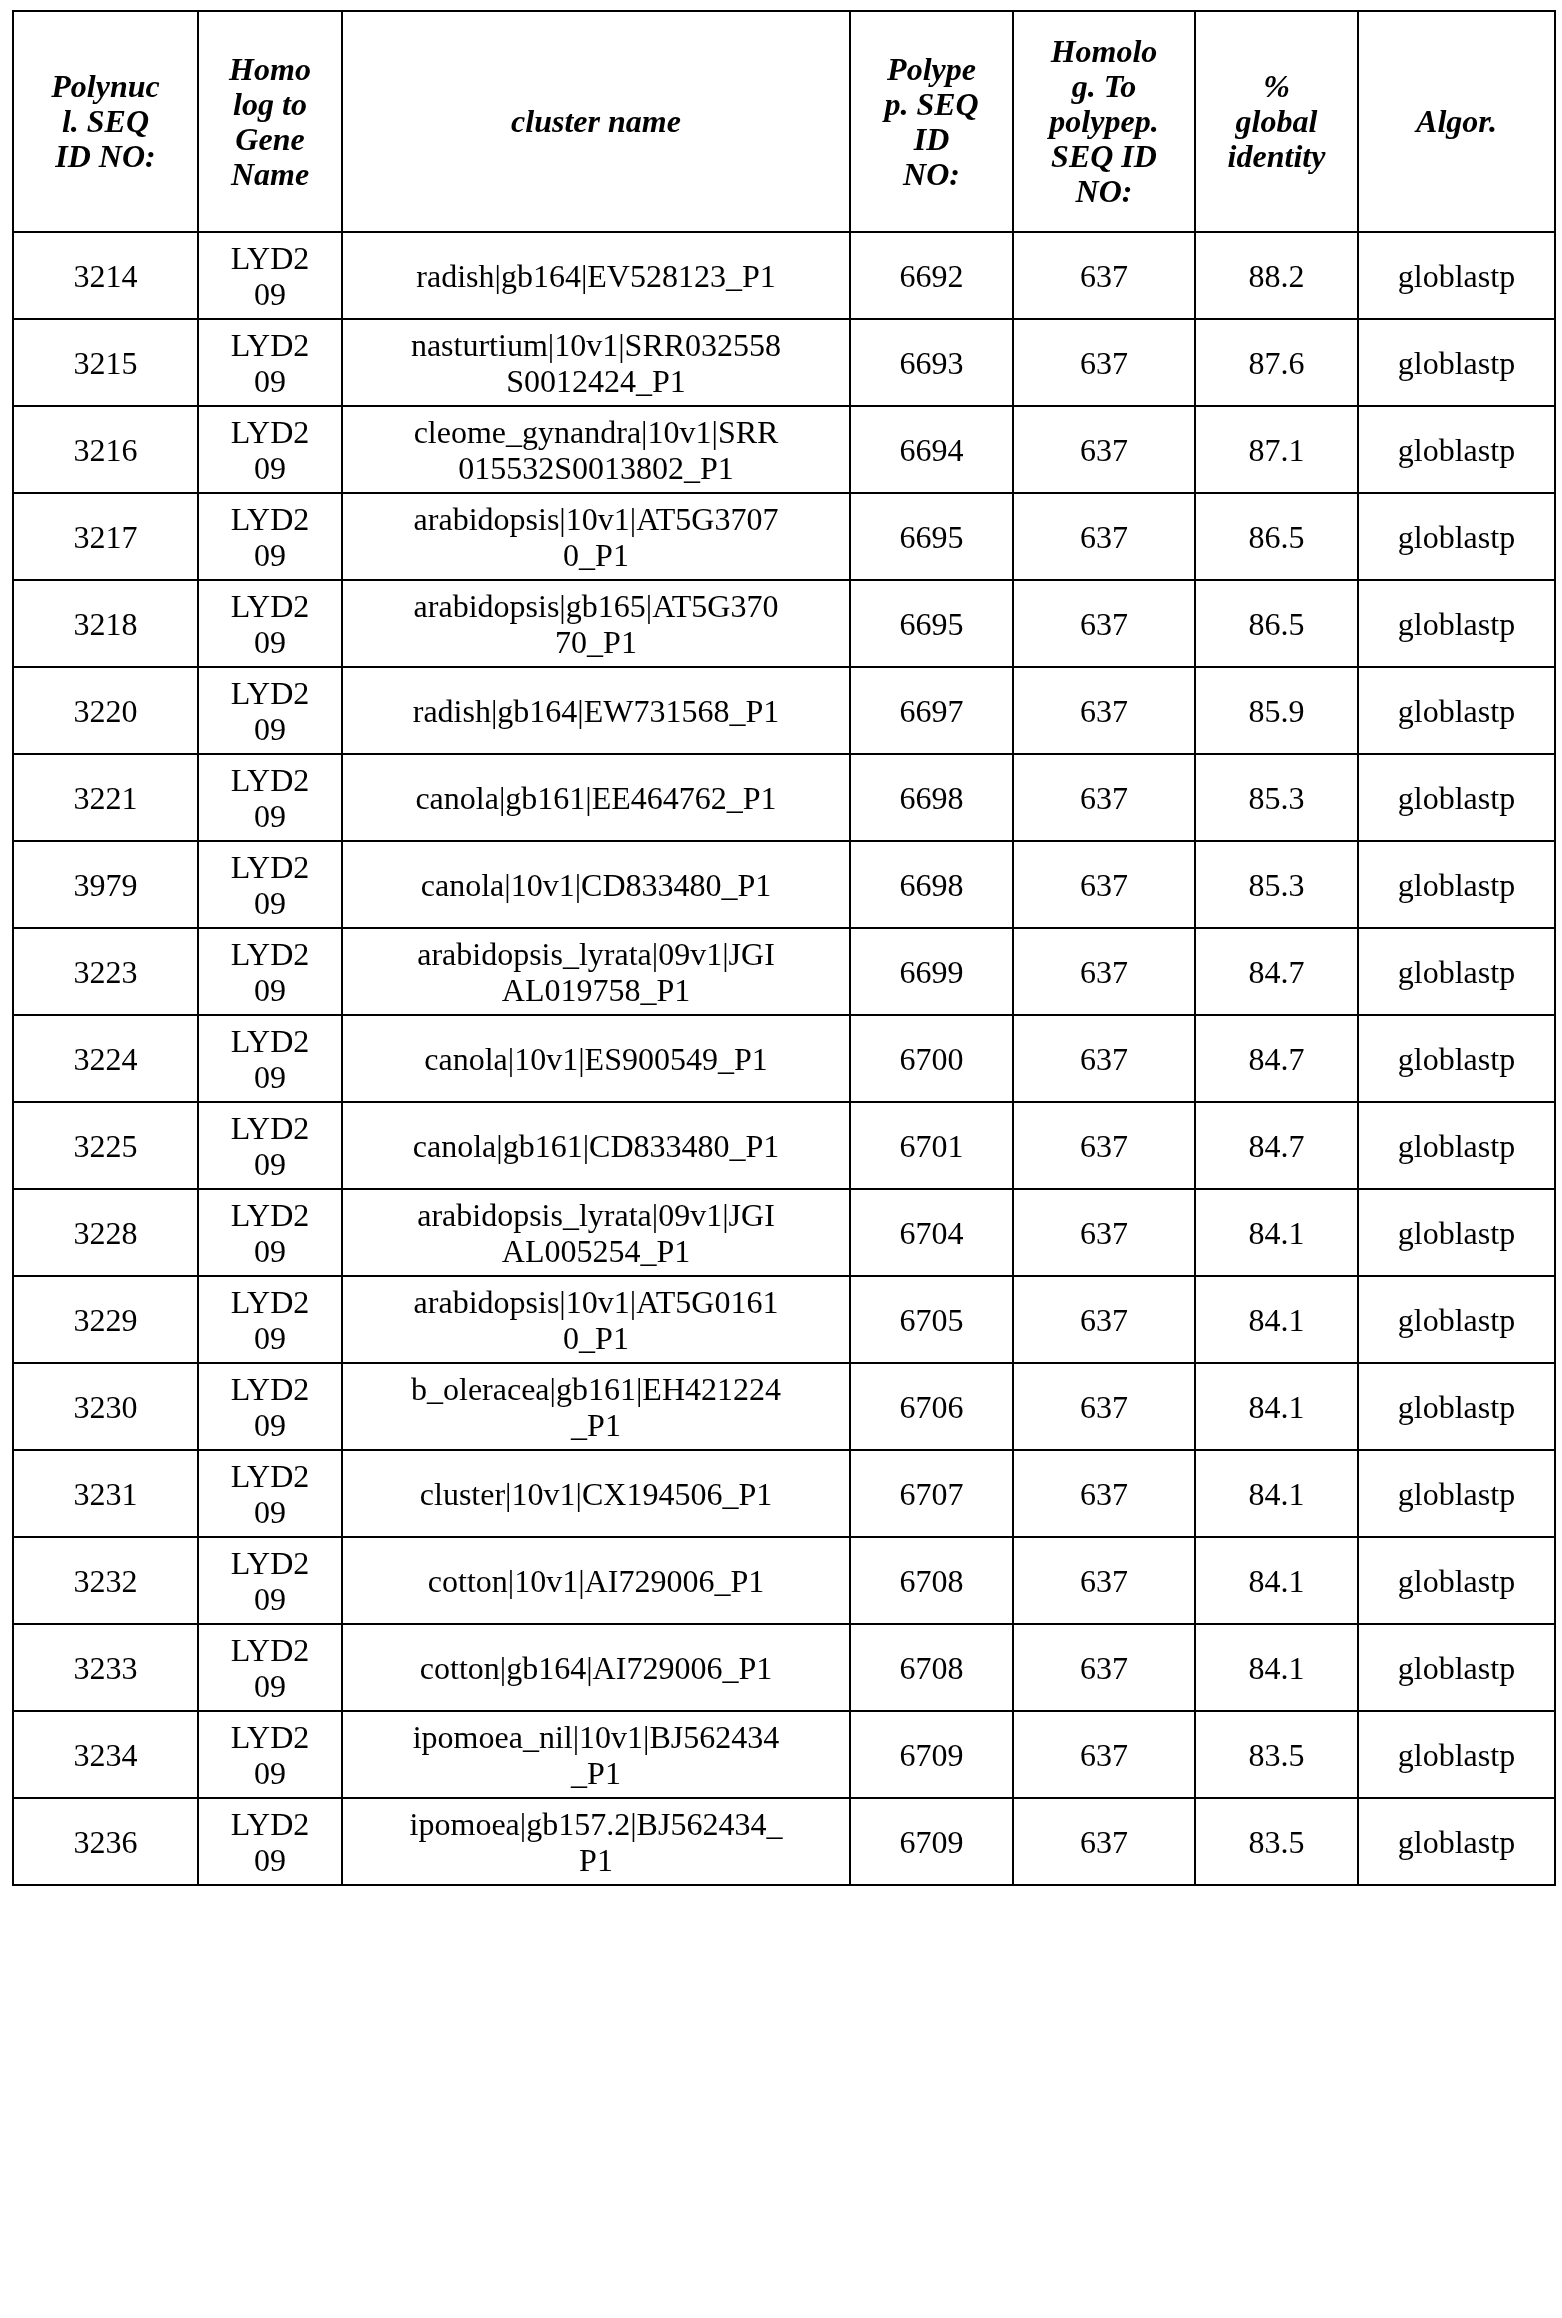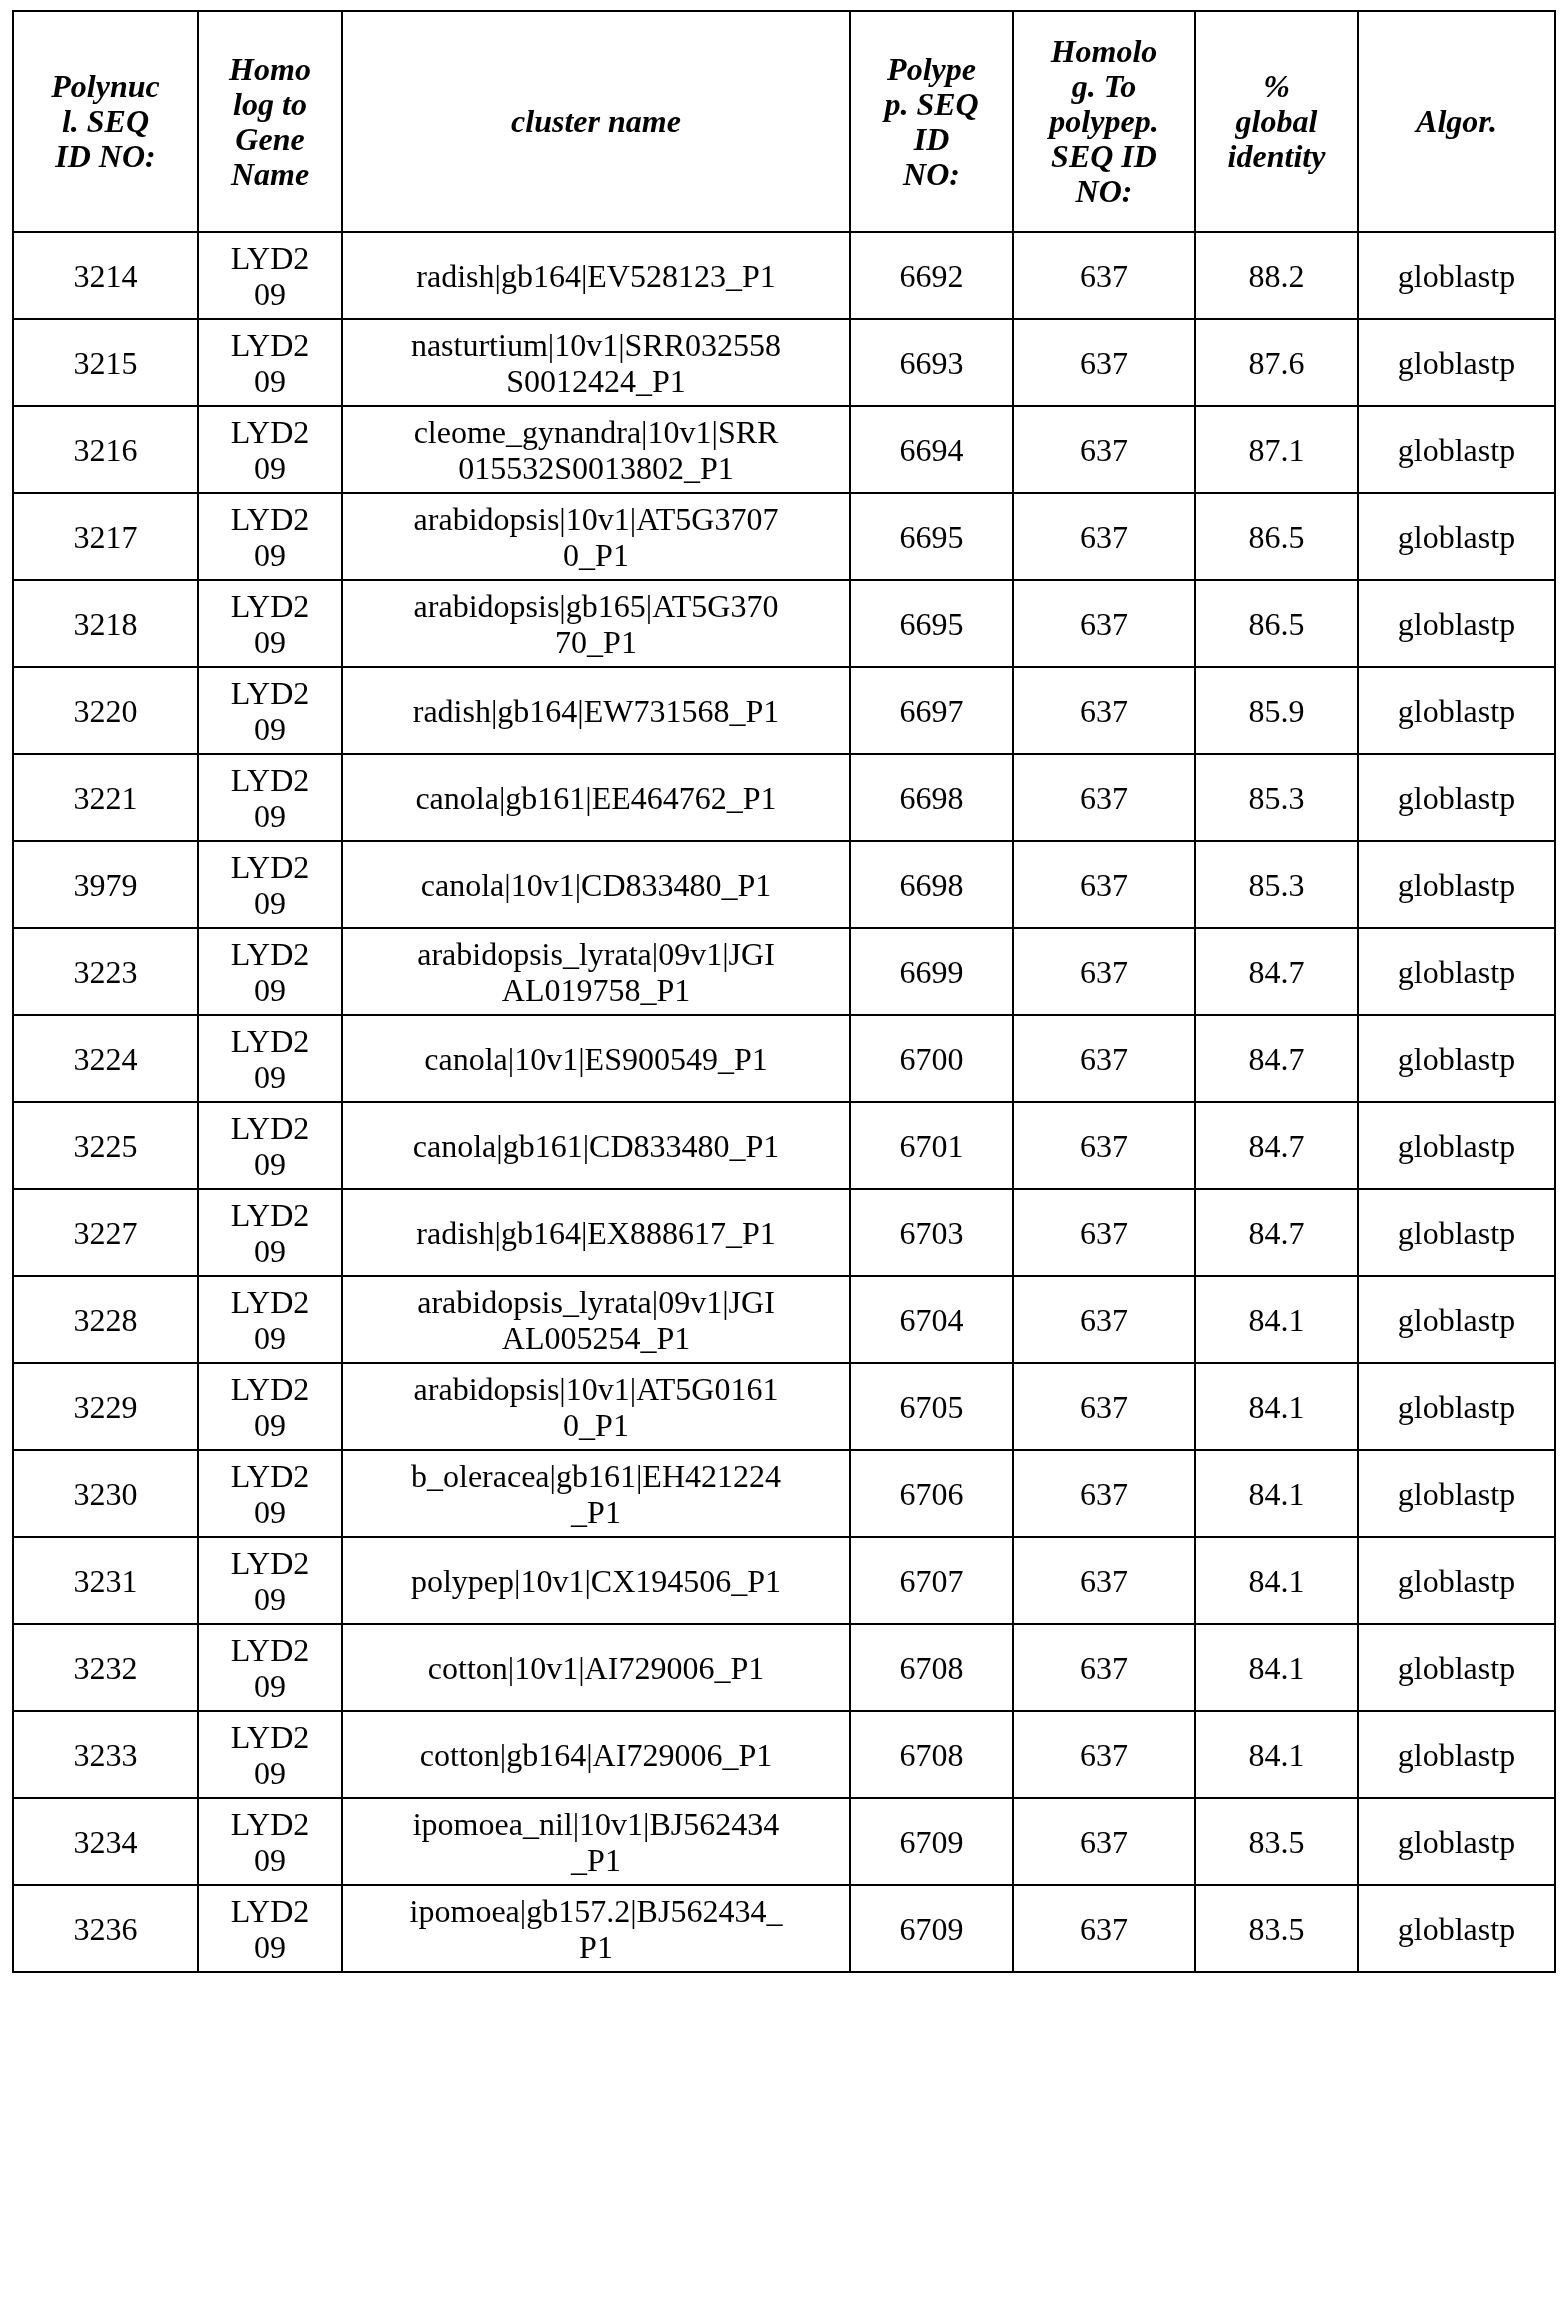--- a/index.html
+++ b/index.html
@@ -173,30 +173,20 @@
         <td>3225</td>
         <td class="wrap">LYD2
 09</td>
         <td class="wrap cluster">canola|gb161|CD833480_P1</td>
         <td>6701</td>
         <td>637</td>
         <td>84.7</td>
         <td>globlastp</td>
       </tr>
       <tr>
-        <td>3227</td>
-        <td class="wrap">LYD2
-09</td>
-        <td class="wrap cluster">radish|gb164|EX888617_P1</td>
-        <td>6703</td>
-        <td>637</td>
-        <td>84.7</td>
-        <td>globlastp</td>
-      </tr>
-      <tr>
         <td>3228</td>
         <td class="wrap">LYD2
 09</td>
         <td class="wrap cluster">arabidopsis_lyrata|09v1|JGI
 AL005254_P1</td>
         <td>6704</td>
         <td>637</td>
         <td>84.1</td>
         <td>globlastp</td>
       </tr>
@@ -219,21 +209,21 @@
 _P1</td>
         <td>6706</td>
         <td>637</td>
         <td>84.1</td>
         <td>globlastp</td>
       </tr>
       <tr>
         <td>3231</td>
         <td class="wrap">LYD2
 09</td>
-        <td class="wrap cluster">polypep|10v1|CX194506_P1</td>
+        <td class="wrap cluster">cluster|10v1|CX194506_P1</td>
         <td>6707</td>
         <td>637</td>
         <td>84.1</td>
         <td>globlastp</td>
       </tr>
       <tr>
         <td>3232</td>
         <td class="wrap">LYD2
 09</td>
         <td class="wrap cluster">cotton|10v1|AI729006_P1</td>

